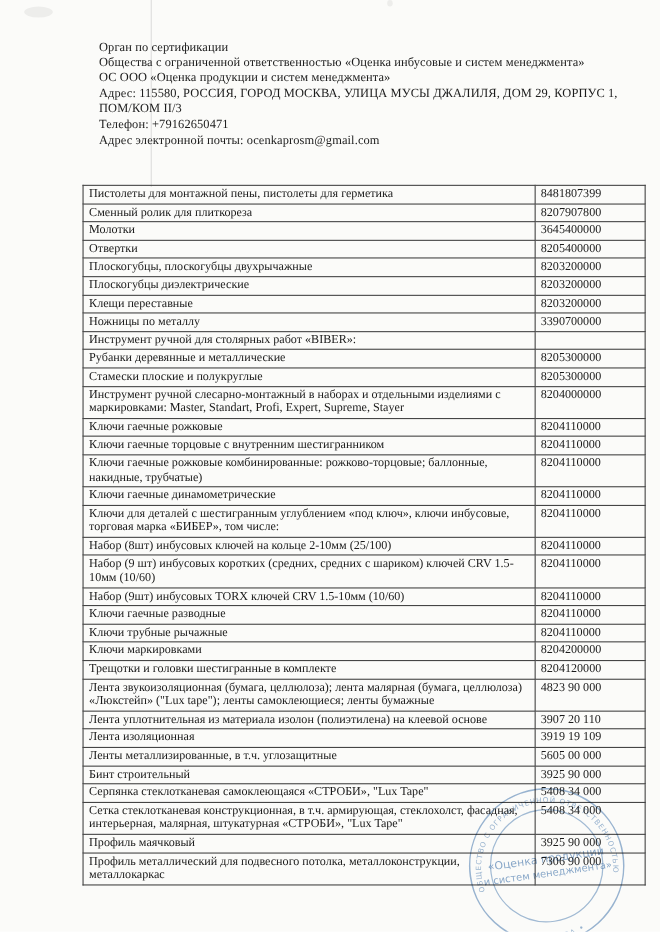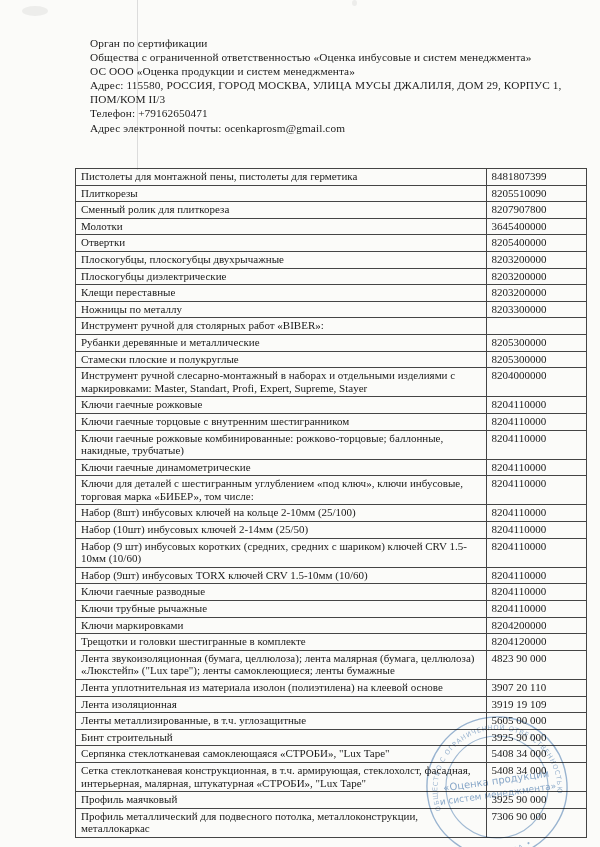--- a/index.html
+++ b/index.html
@@ -58,24 +58,20 @@
   <div>Адрес электронной почты: ocenkaprosm@gmail.com</div>
 </div>
 
 <table class="doc-table">
   <tbody>
     <tr>
         <td class="name">Пистолеты для монтажной пены, пистолеты для герметика</td>
         <td class="code">8481807399</td>
       </tr>
     <tr>
-        <td class="name">Плиткорезы</td>
-        <td class="code">8205510090</td>
-      </tr>
-    <tr>
         <td class="name">Сменный ролик для плиткореза</td>
         <td class="code">8207907800</td>
       </tr>
     <tr>
         <td class="name">Молотки</td>
         <td class="code">3645400000</td>
       </tr>
     <tr>
         <td class="name">Отвертки</td>
         <td class="code">8205400000</td>
@@ -87,21 +83,21 @@
     <tr>
         <td class="name">Плоскогубцы диэлектрические</td>
         <td class="code">8203200000</td>
       </tr>
     <tr>
         <td class="name">Клещи переставные</td>
         <td class="code">8203200000</td>
       </tr>
     <tr>
         <td class="name">Ножницы по металлу</td>
-        <td class="code">8203300000</td>
+        <td class="code">3390700000</td>
       </tr>
     <tr>
         <td class="name">Инструмент ручной для столярных работ «BIBER»:</td>
         <td class="code"></td>
       </tr>
     <tr>
         <td class="name">Рубанки деревянные и металлические</td>
         <td class="code">8205300000</td>
       </tr>
     <tr>
@@ -127,24 +123,20 @@
     <tr>
         <td class="name">Ключи гаечные динамометрические</td>
         <td class="code">8204110000</td>
       </tr>
     <tr>
         <td class="name">Ключи для деталей с шестигранным углублением «под ключ», ключи инбусовые, торговая марка «БИБЕР», том числе:</td>
         <td class="code">8204110000</td>
       </tr>
     <tr>
         <td class="name">Набор (8шт) инбусовых ключей на кольце 2-10мм (25/100)</td>
-        <td class="code">8204110000</td>
-      </tr>
-    <tr>
-        <td class="name">Набор (10шт) инбусовых ключей 2-14мм (25/50)</td>
         <td class="code">8204110000</td>
       </tr>
     <tr>
         <td class="name">Набор (9 шт) инбусовых коротких (средних, средних с шариком) ключей CRV 1.5-10мм (10/60)</td>
         <td class="code">8204110000</td>
       </tr>
     <tr>
         <td class="name">Набор (9шт) инбусовых TORX ключей CRV 1.5-10мм (10/60)</td>
         <td class="code">8204110000</td>
       </tr>

